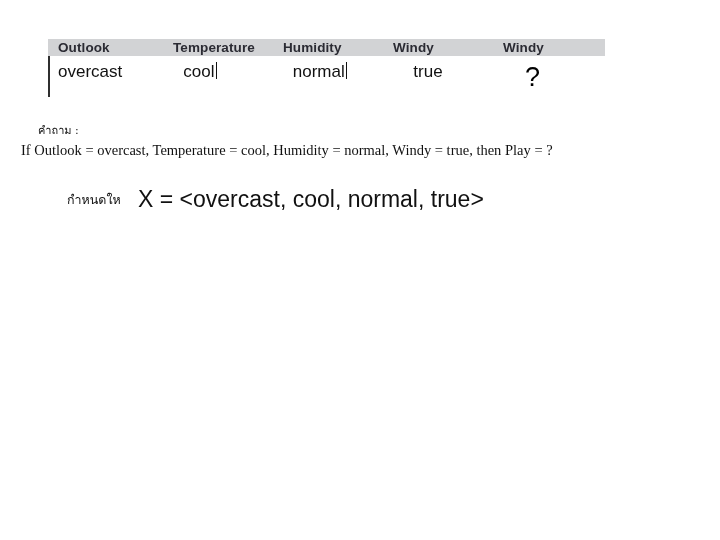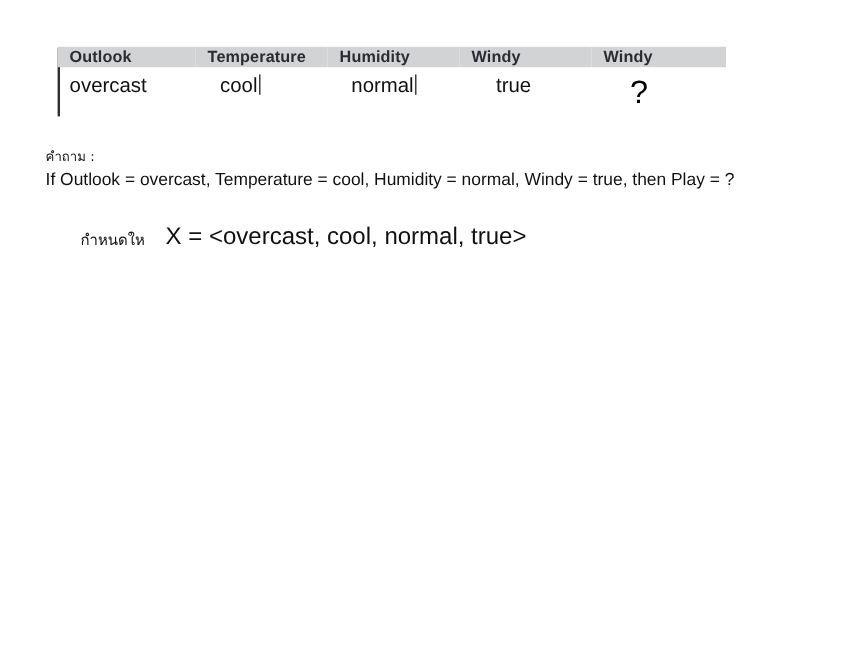--- a/index.html
+++ b/index.html
@@ -125,33 +125,33 @@
 
   .lbl-given {
     left: 38px;
     top: 190px;
     font-size: 12.5px;
     margin-left: 29px;
   }
 
   .sentence {
     position: absolute;
-    left: 38px;
+    left: 21px;
     top: 142px;
     font-size: 14.5px;
     color: #111111;
     white-space: nowrap;
-    font-family: Liberation Sans, sans-serif;
+    font-family: Liberation Serif, serif;
   }
 
   .assignment {
     position: absolute;
     left: 138px;
     top: 186px;
-    font-size: 20px;
+    font-size: 23px;
     color: #111111;
     white-space: nowrap;
     font-family: "Liberation Sans", sans-serif;
   }
 </style>
 </head>
 <body>
 
 <div id="slide">
 

